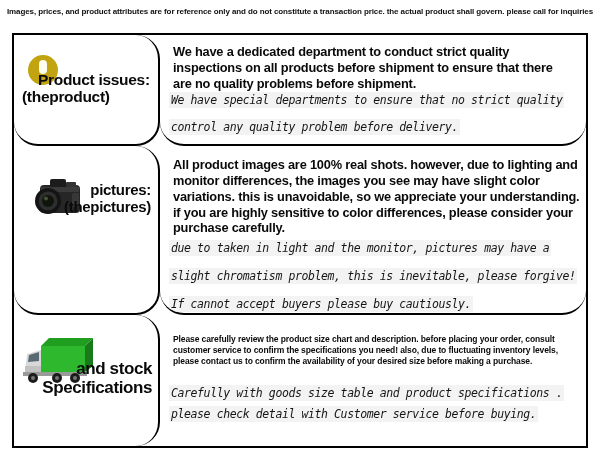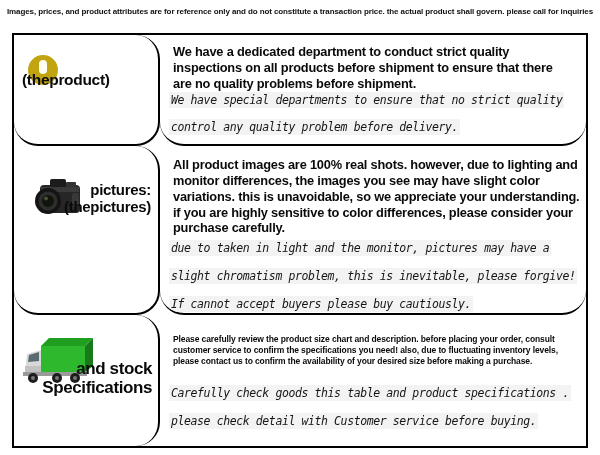--- a/index.html
+++ b/index.html
@@ -68,37 +68,38 @@
     left: 9px;
     font-family: "DejaVu Sans Mono", monospace;
     font-size: 11.5px;
     letter-spacing: -0.4px;
     color: #151515;
     white-space: nowrap;
   }
   .mono-line span { background: #f3f3f3; padding: 1px 2px; font-style: italic; }
   .r1-m0 { top: 58px; } .r1-m1 { top: 85px; }
   .r2-m0 { top: 95px; } .r2-m1 { top: 123px; } .r2-m2 { top: 151px; }
-  .r3-m0 { top: 71px; } .r3-m1 { top: 99px; }
+  .r3-m0 { top: 71px; } .r3-m1 { top: 92px; }
 </style>
 </head>
 <body>
 
 <div class="disclaimer">Images, prices, and product attributes are for reference only and do not constitute a transaction price. the actual product shall govern. please call for inquiries</div>
 
 <div class="info-table">
 
   <div class="cell cell-left row-border">
     <span class="r1-icon">
       <svg width="32" height="32" viewBox="0 0 32 32">
         <circle cx="16" cy="16" r="15" fill="#c2a410"></circle>
         <rect x="12" y="6" width="8" height="14" rx="4" fill="#fdfdf2"></rect>
       </svg>
     </span>
     <div class="r1-label label-bold">
+      <div class="line1">Product issues:</div>
       <div>(theproduct)</div>
     </div>
   </div>
 
   <div class="cell row-border">
     <div class="bold-para r1-para">We have a dedicated department to conduct strict quality inspections on all products before shipment to ensure that there are no quality problems before shipment.</div>
     <div class="mono-line r1-m0"><span>We have special departments to ensure that no strict quality</span></div>
     <div class="mono-line r1-m1"><span>control any quality problem before delivery.</span></div>
   </div>
 
@@ -148,17 +149,17 @@
       </svg>
     </span>
     <div class="r3-label label-bold">
       <div>and stock</div>
       <div>Specifications</div>
     </div>
   </div>
 
   <div class="cell">
     <div class="bold-para r3-para">Please carefully review the product size chart and description. before placing your order, consult customer service to confirm the specifications you need! also, due to fluctuating inventory levels, please contact us to confirm the availability of your desired size before making a purchase.</div>
-    <div class="mono-line r3-m0"><span>Carefully check goods this table and product specifications .</span></div>
+    <div class="mono-line r3-m0"><span>Carefully with goods size table and product specifications .</span></div>
     <div class="mono-line r3-m1"><span>please check detail with Customer service before buying.</span></div>
   </div>
 
 </div>
 
 </body></html>

